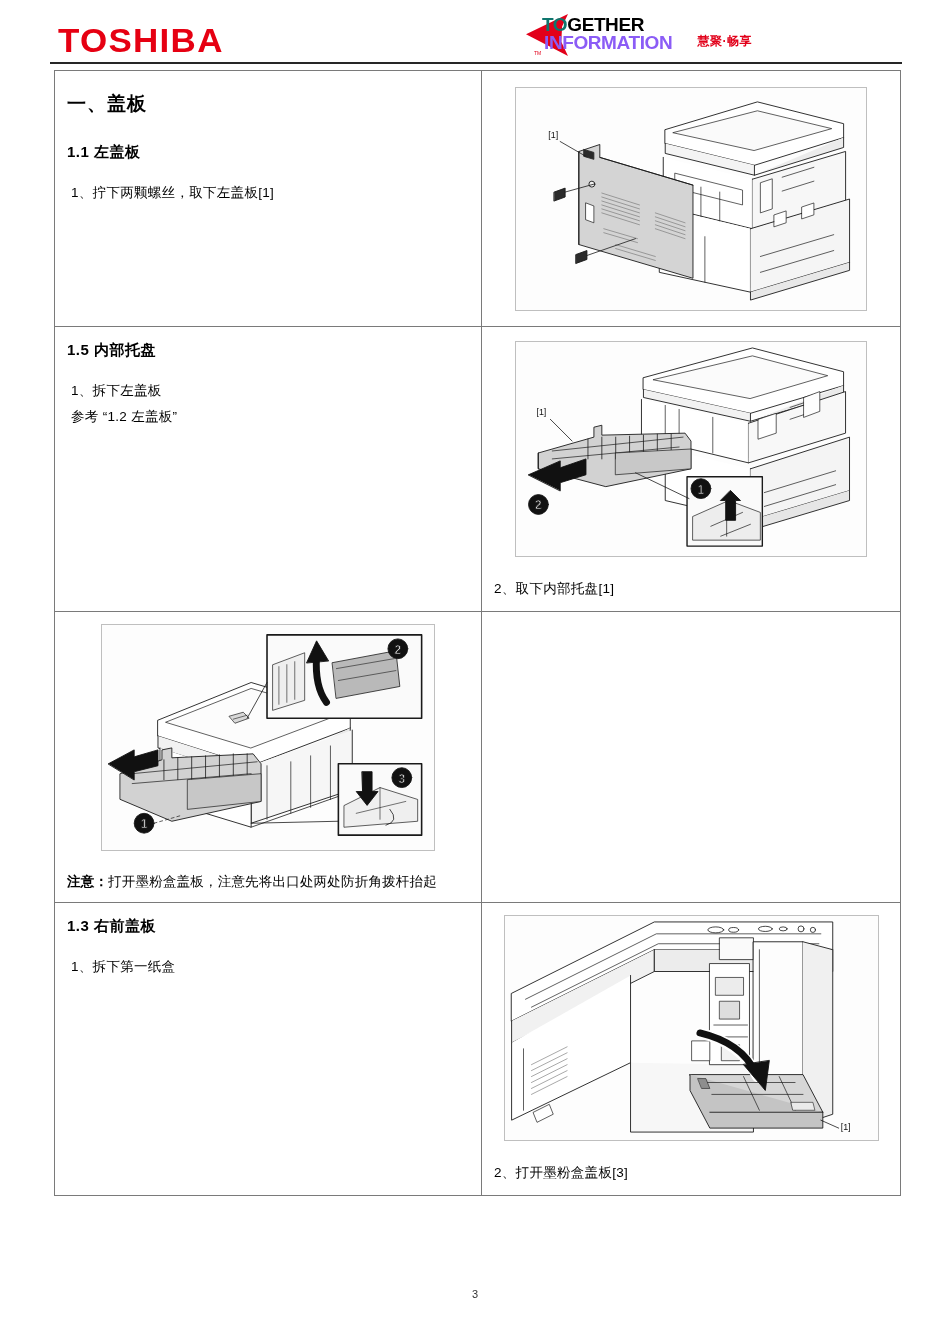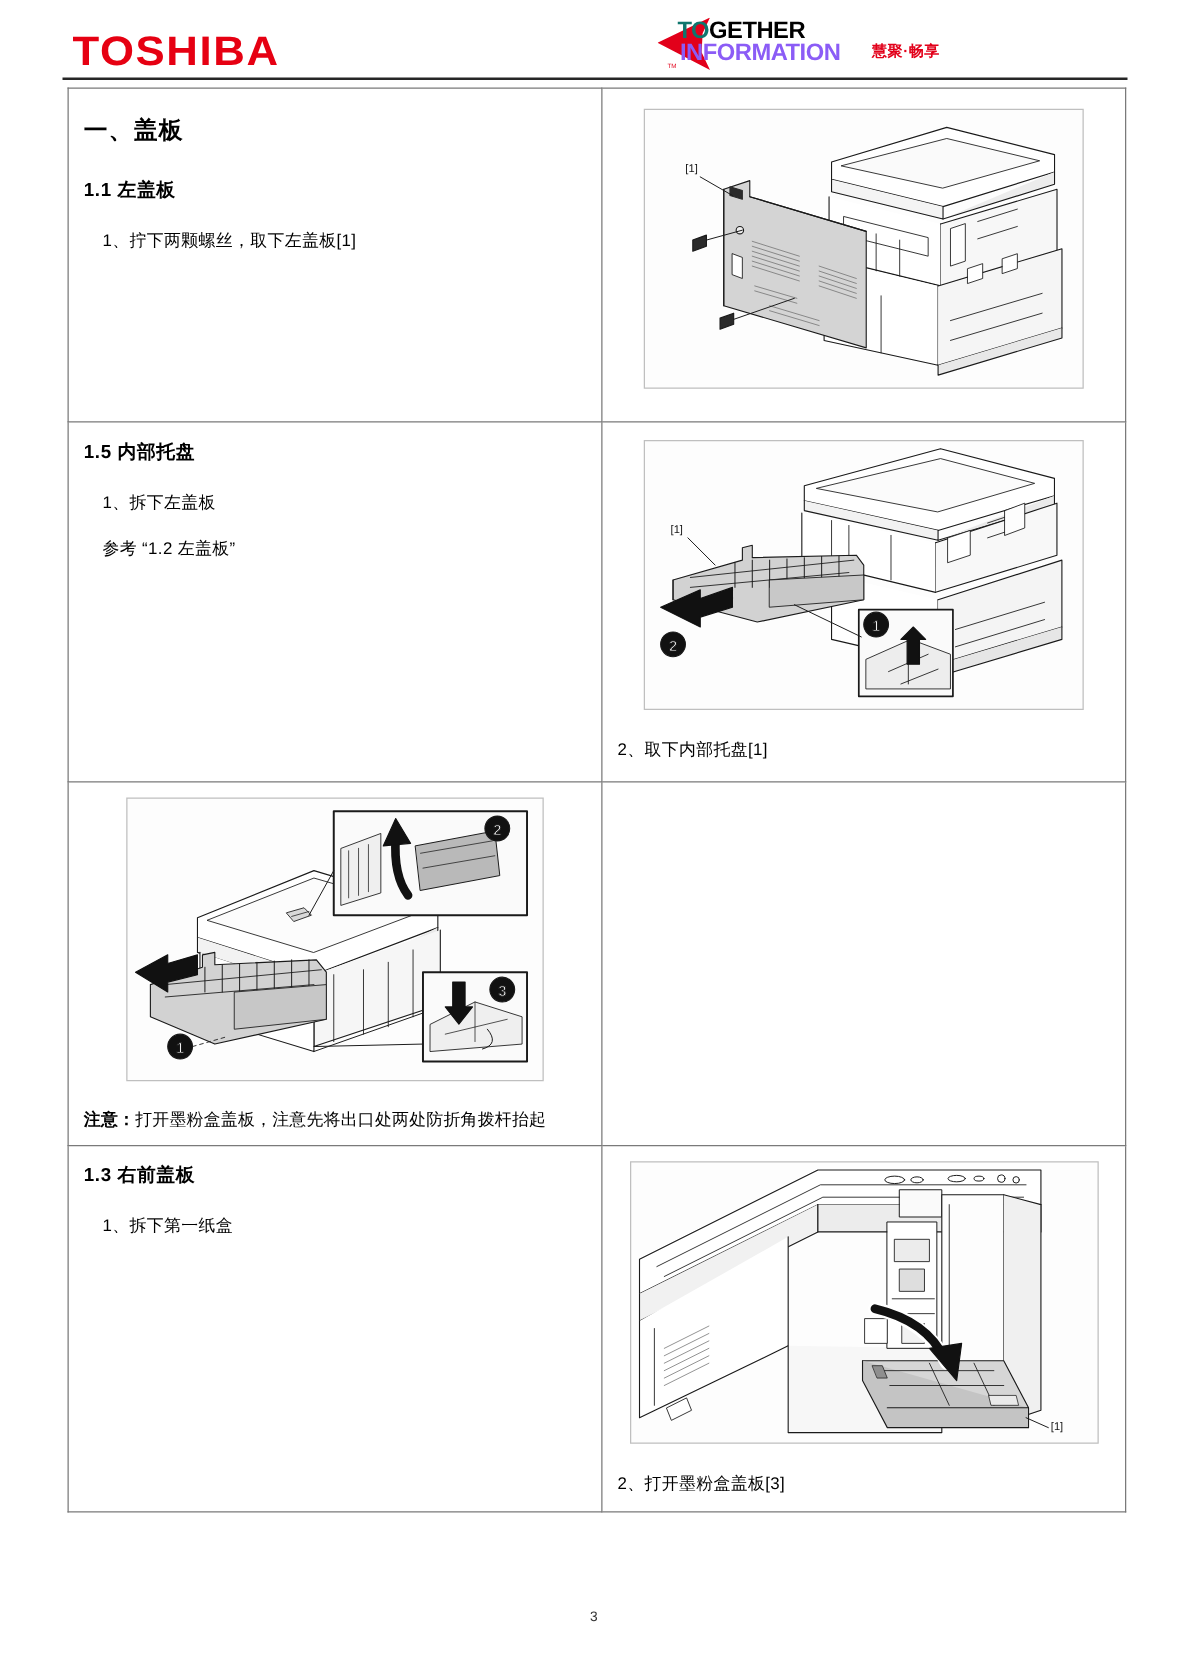--- a/index.html
+++ b/index.html
@@ -119,21 +119,21 @@
   }
   .h2 {
     font-size: 15px;
     font-weight: bold;
     letter-spacing: 0.5px;
     margin: 0 0 20px 0;
   }
   .body-text {
     font-size: 13.5px;
     line-height: 22px;
-    margin: 15px;
+    margin: 4px;
     letter-spacing: 0.3px;
   }
   .caption {
     font-size: 13.5px;
     line-height: 20px;
     letter-spacing: 0.3px;
     padding: 10px 12px 12px 12px;
   }
   .note-row .note-text {
     font-size: 13.5px;

